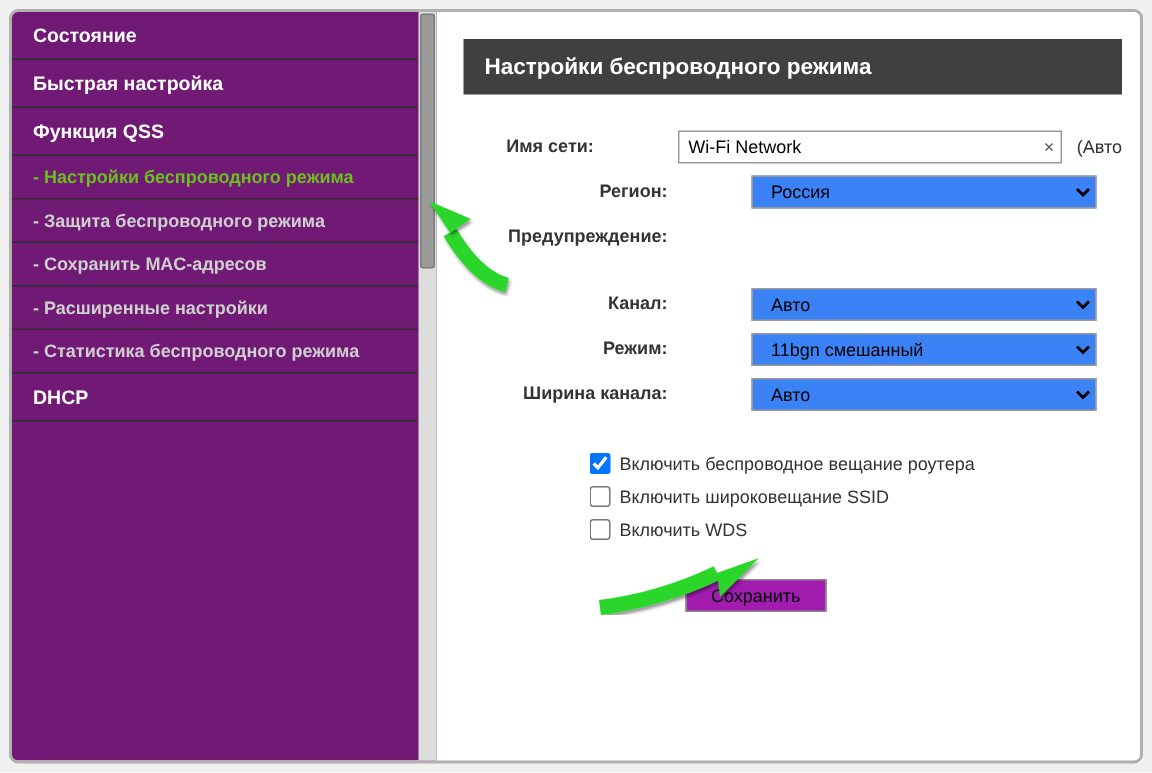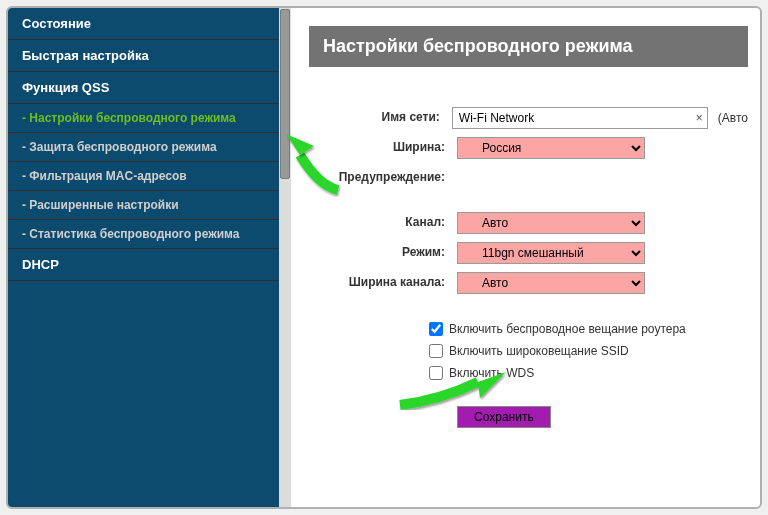--- a/index.html
+++ b/index.html
@@ -16,21 +16,21 @@
     position: absolute;
     top: 6px; left: 6px; right: 6px; bottom: 6px;
     border: 2px solid #b0b0b0;
     border-radius: 6px;
     background: #ffffff;
     display: flex;
     overflow: hidden;
   }
   .sidebar {
     width: 283px;
-    background: #0c4a6e;
+    background: #701a75;
     display: flex;
     flex-direction: column;
     position: relative;
   }
   .sidebar-scrollbar {
     position: absolute;
     top: 0;
     right: 0;
     width: 12px;
     height: 100%;
@@ -69,31 +69,32 @@
   .submenu-item.active {
     color: #6bbf1f;
   }
   .content {
     flex: 1;
     padding: 18px 12px 12px 18px;
     position: relative;
     overflow: hidden;
   }
   .panel-header {
-    background: #737373;
+    background: #404040;
     color: #fff;
     font-weight: bold;
-    font-size: 18px;
+    font-size: 15px;
     padding: 10px 14px;
-    margin-bottom: 40px;
+    margin-bottom: 24px;
   }
   .form-row {
     display: flex;
     align-items: flex-start;
     margin-bottom: 8px;
+    gap: 44px;
   }
   .form-label {
     width: 148px;
     text-align: right;
     font-weight: bold;
     padding-right: 12px;
     padding-top: 3px;
     color: #333;
   }
   .form-control {
@@ -115,40 +116,40 @@
   .clear-x {
     position: absolute;
     right: 5px;
     top: 50%;
     transform: translateY(-50%);
     font-size: 12px;
     color: #555;
     cursor: pointer;
   }
   .select {
-    width: 188px;
+    width: 230px;
     height: 22px;
     border: 1px solid #9a9a9a;
-    padding: 1px 20px;
-    font-size: 12px;
-    font-family: Arial, sans-serif;
-    background: #fca5a5;
+    padding: 1px 8px;
+    font-size: 12px;
+    font-family: Arial, sans-serif;
+    background: #3b82f6;
   }
   .warning-text {
     font-size: 12px;
     color: #333;
     line-height: 1.35;
     max-width: 290px;
   }
   .checkbox-row {
     display: flex;
     align-items: center;
     gap: 6px;
     margin-bottom: 8px;
-    margin-left: 120px;
+    margin-left: 84px;
   }
   .checkbox-row input[type="checkbox"] {
     width: 14px;
     height: 14px;
   }
   .checkbox-row label {
     color: #333;
   }
   .save-btn {
     margin-left: 148px;
@@ -175,21 +176,21 @@
 <body>
 
 <div class="router-window">
 
   <div class="sidebar">
     <div class="menu-item">Состояние</div>
     <div class="menu-item">Быстрая настройка</div>
     <div class="menu-item">Функция QSS</div>
     <div class="submenu-item active">- Настройки беспроводного режима</div>
     <div class="submenu-item">- Защита беспроводного режима</div>
-    <div class="submenu-item">- Фильтрация MAC-адресов</div>
+    <div class="submenu-item">- Сохранить MAC-адресов</div>
     <div class="submenu-item">- Расширенные настройки</div>
     <div class="submenu-item">- Статистика беспроводного режима</div>
     <div class="menu-item">DHCP</div>
 
     <div class="sidebar-scrollbar">
       <div class="sidebar-scrollbar-thumb"></div>
     </div>
   </div>
 
   <div class="content">
@@ -200,21 +201,21 @@
       <div class="form-control">
         <span class="input-wrap">
           <input class="text-input" type="text" value="Wi-Fi Network" style="">
           <span class="clear-x">×</span>
         </span>
         <span class="also-text">(Авто</span>
       </div>
     </div>
 
     <div class="form-row">
-      <div class="form-label">Ширина:</div>
+      <div class="form-label">Регион:</div>
       <div class="form-control">
         <select class="select">
           <option>Россия</option>
         </select>
       </div>
     </div>
 
     <div class="form-row" style="margin-bottom:28px;">
       <div class="form-label">Предупреждение:</div>
     </div>

